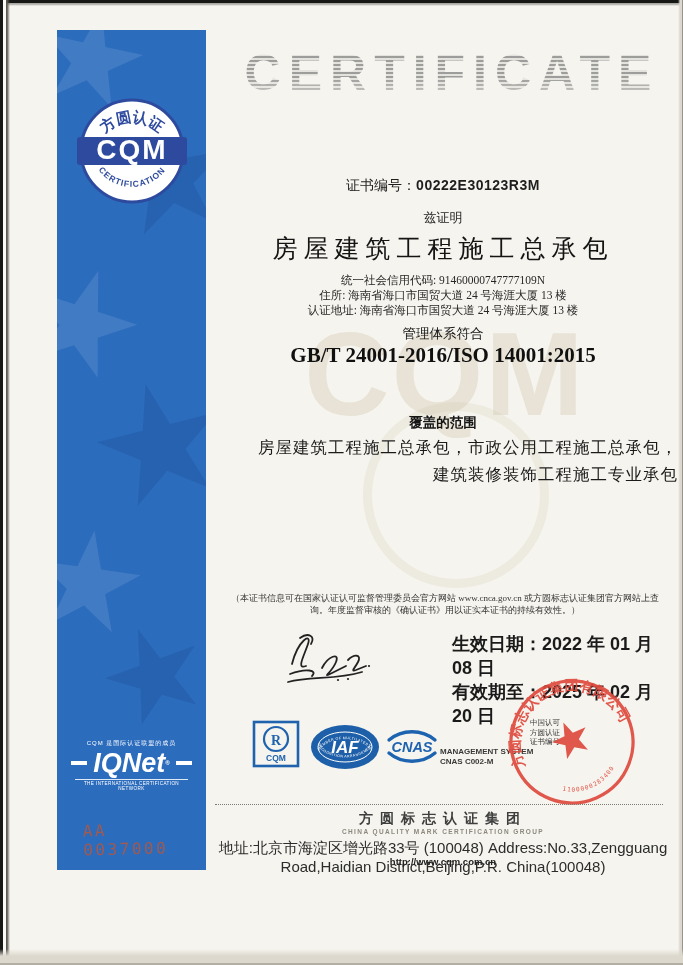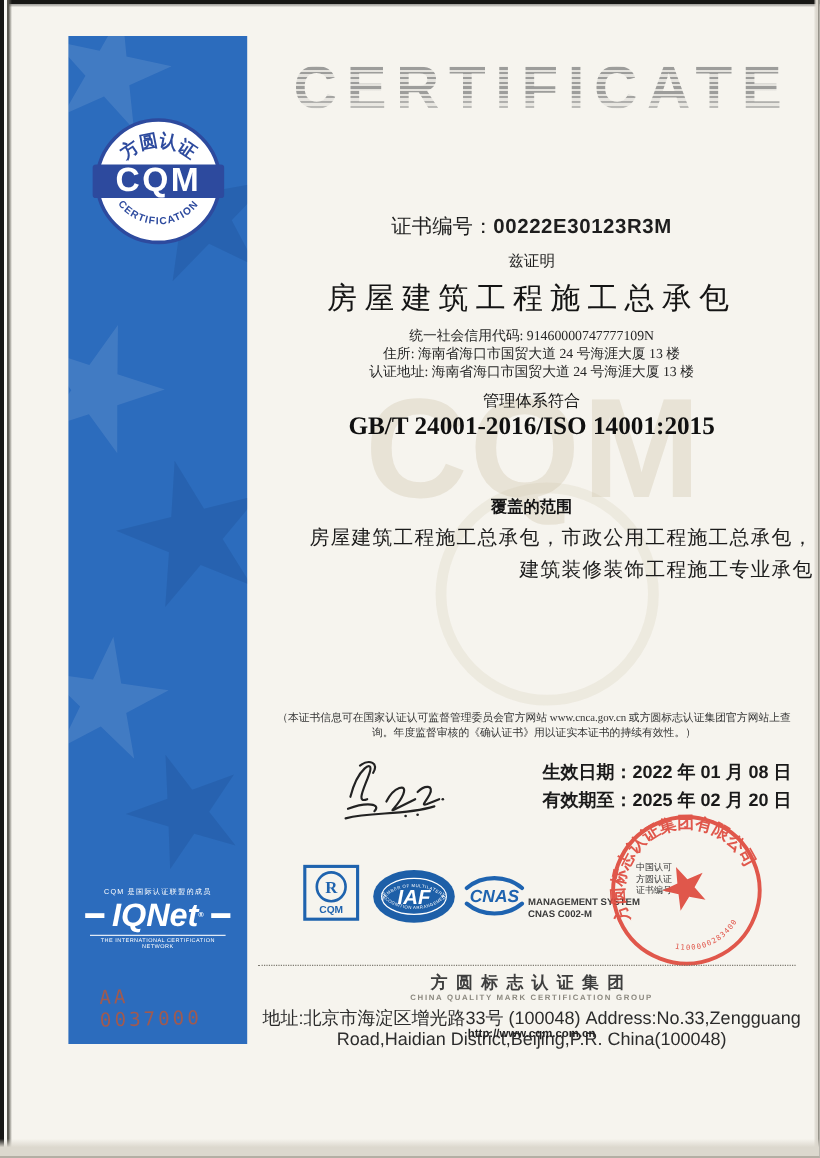--- a/index.html
+++ b/index.html
@@ -38,21 +38,21 @@
     transform:rotate(-1.5deg);font-family:"DejaVu Sans Mono",monospace;}
 
   
   .cert-wm{left:222px;top:44px;width:460px;font-size:50px;font-weight:700;letter-spacing:8px;
     color:#9d9d9b;font-family:"Liberation Sans",sans-serif;white-space:nowrap;}
   .cert-wm-lines{left:222px;top:44px;width:460px;height:62px;pointer-events:none;
     background:repeating-linear-gradient(180deg,rgba(246,244,238,0) 0 2px,rgba(246,244,238,.8) 2px 4px),
                linear-gradient(180deg,rgba(246,244,238,0) 55%,rgba(246,244,238,.85) 100%);}
 
   .cert-title{left:208px;top:120px;width:470px;font-size:25px;font-weight:700;letter-spacing:2px;color:#0f0f0f;}
-  .cert-no{left:208px;top:177px;width:470px;font-size:17px;color:#1e1e1e;}
+  .cert-no{left:208px;top:177px;width:470px;font-size:14px;color:#1e1e1e;}
   .cert-no b{font-weight:600;letter-spacing:.5px;}
   .certify{left:208px;top:209px;width:470px;font-size:13px;color:#1e1e1e;}
   .company{left:208px;top:232px;width:470px;font-size:25px;letter-spacing:6px;color:#141414;
     font-family:"Liberation Serif",serif;}
   .info-lines{left:208px;top:273px;width:470px;font-size:11.5px;line-height:15px;color:#262626;
     font-family:"Liberation Serif",serif;}
   .conform{left:208px;top:325px;width:470px;font-size:13.5px;font-weight:400;color:#151515;}
   .standard{left:208px;top:343px;width:470px;font-size:21px;font-weight:700;color:#101010;
     font-family:"Liberation Serif",serif;}
   .scope-head{left:208px;top:414px;width:470px;font-size:13.5px;font-weight:700;color:#151515;}
@@ -60,21 +60,21 @@
     color:#1b1b1b;font-family:"Liberation Serif",serif;text-align:right;}
 
   .wm-cqm{left:285px;top:315px;width:320px;font-size:118px;line-height:118px;font-weight:800;
     letter-spacing:2px;color:rgba(206,194,166,.34);font-family:"Liberation Sans",sans-serif;}
   .wm-circle{left:363px;top:402px;width:168px;height:168px;border:9px solid rgba(206,194,166,.20);border-radius:50%;}
 
   .fine-print{left:222px;top:592px;width:446px;font-size:9px;line-height:12px;color:#343434;
     font-family:"Liberation Serif",serif;}
 
   .signature{left:278px;top:628px;width:100px;height:62px;}
-  .dates{left:452px;top:632px;width:210px;font-size:15px;line-height:24px;color:#1a1a1a;font-weight:600;}
+  .dates{left:452px;top:632px;width:210px;font-size:18px;line-height:24px;color:#1a1a1a;font-weight:600;}
 
   .logo-cqm-r{left:252px;top:720px;width:48px;height:48px;}
   .logo-iaf{left:308px;top:721px;width:74px;height:52px;}
   .logo-cnas{left:385px;top:727px;width:54px;height:38px;}
   .accred{left:440px;top:718px;width:120px;}
   .accred .cn{font-size:7.5px;line-height:9.5px;color:#333;text-align:right;}
   .accred .en{font-size:8px;line-height:10px;color:#3a3a3a;font-weight:700;}
 
   .stamp{left:506px;top:676px;width:132px;height:132px;transform:rotate(-24deg);opacity:.92;}
 

